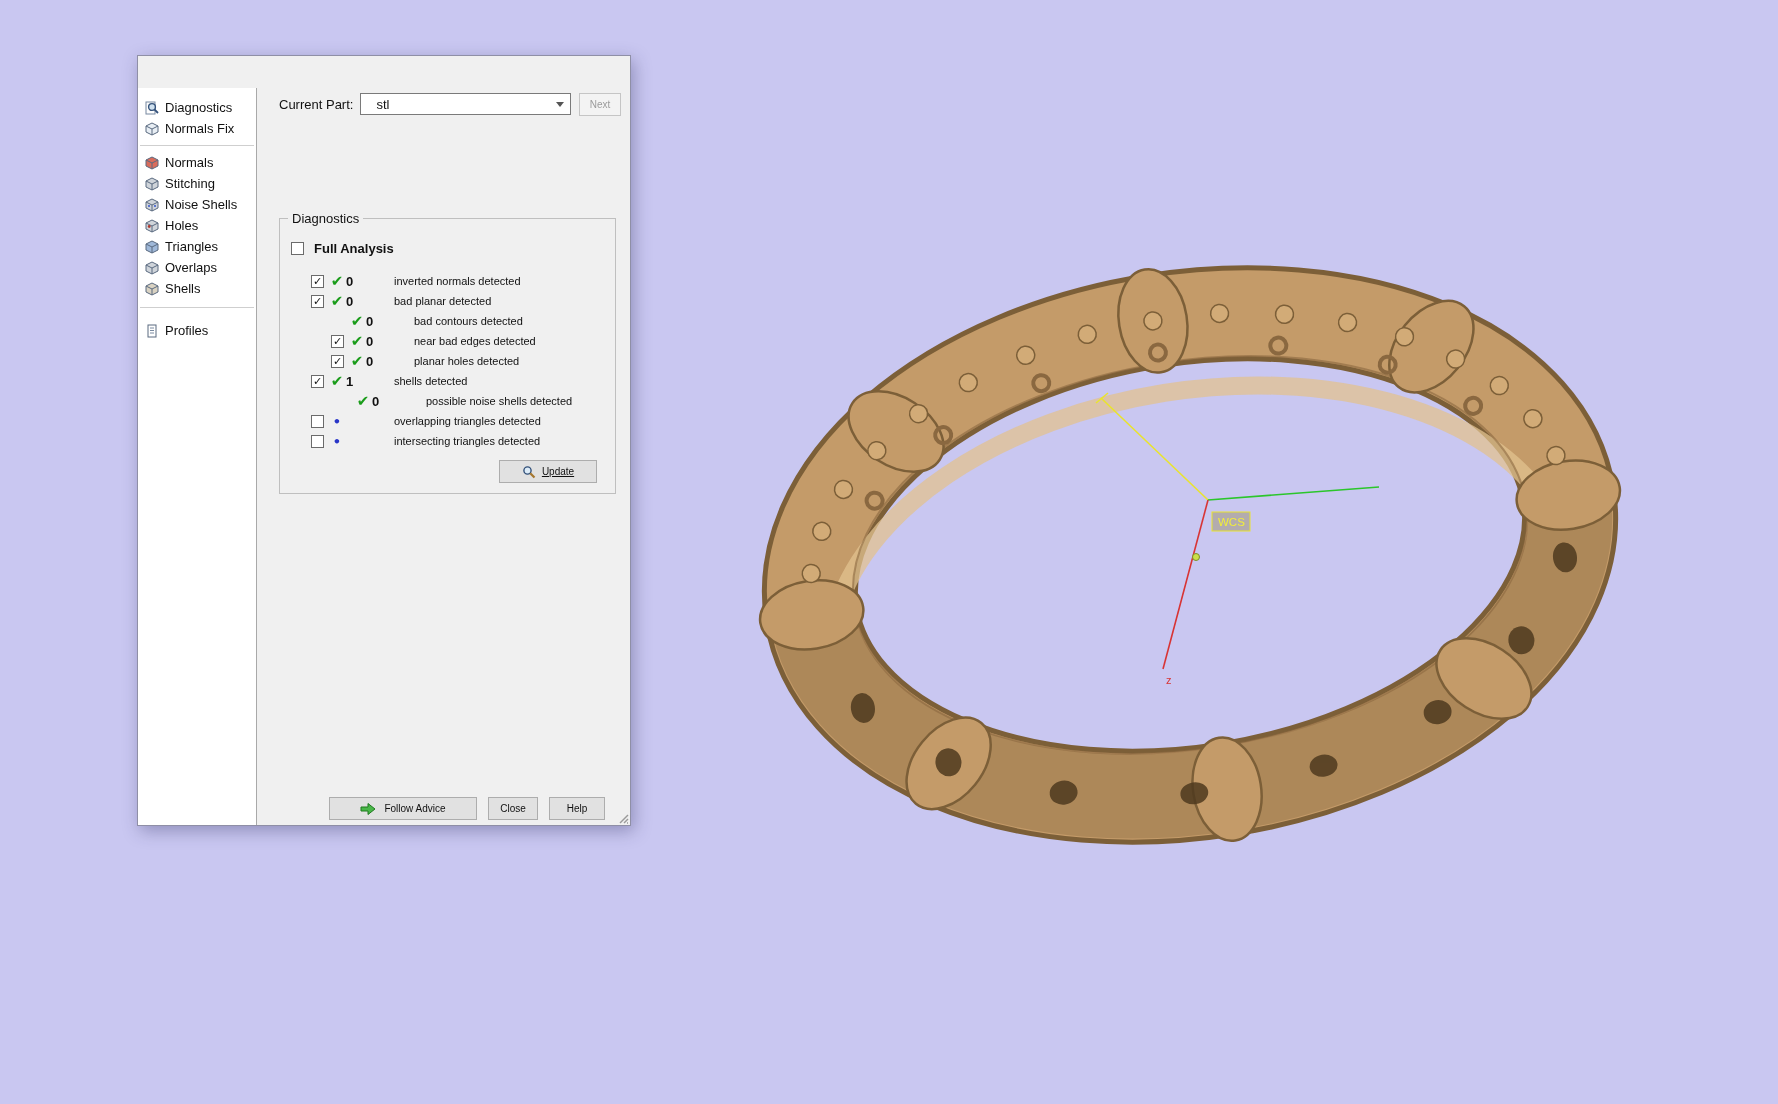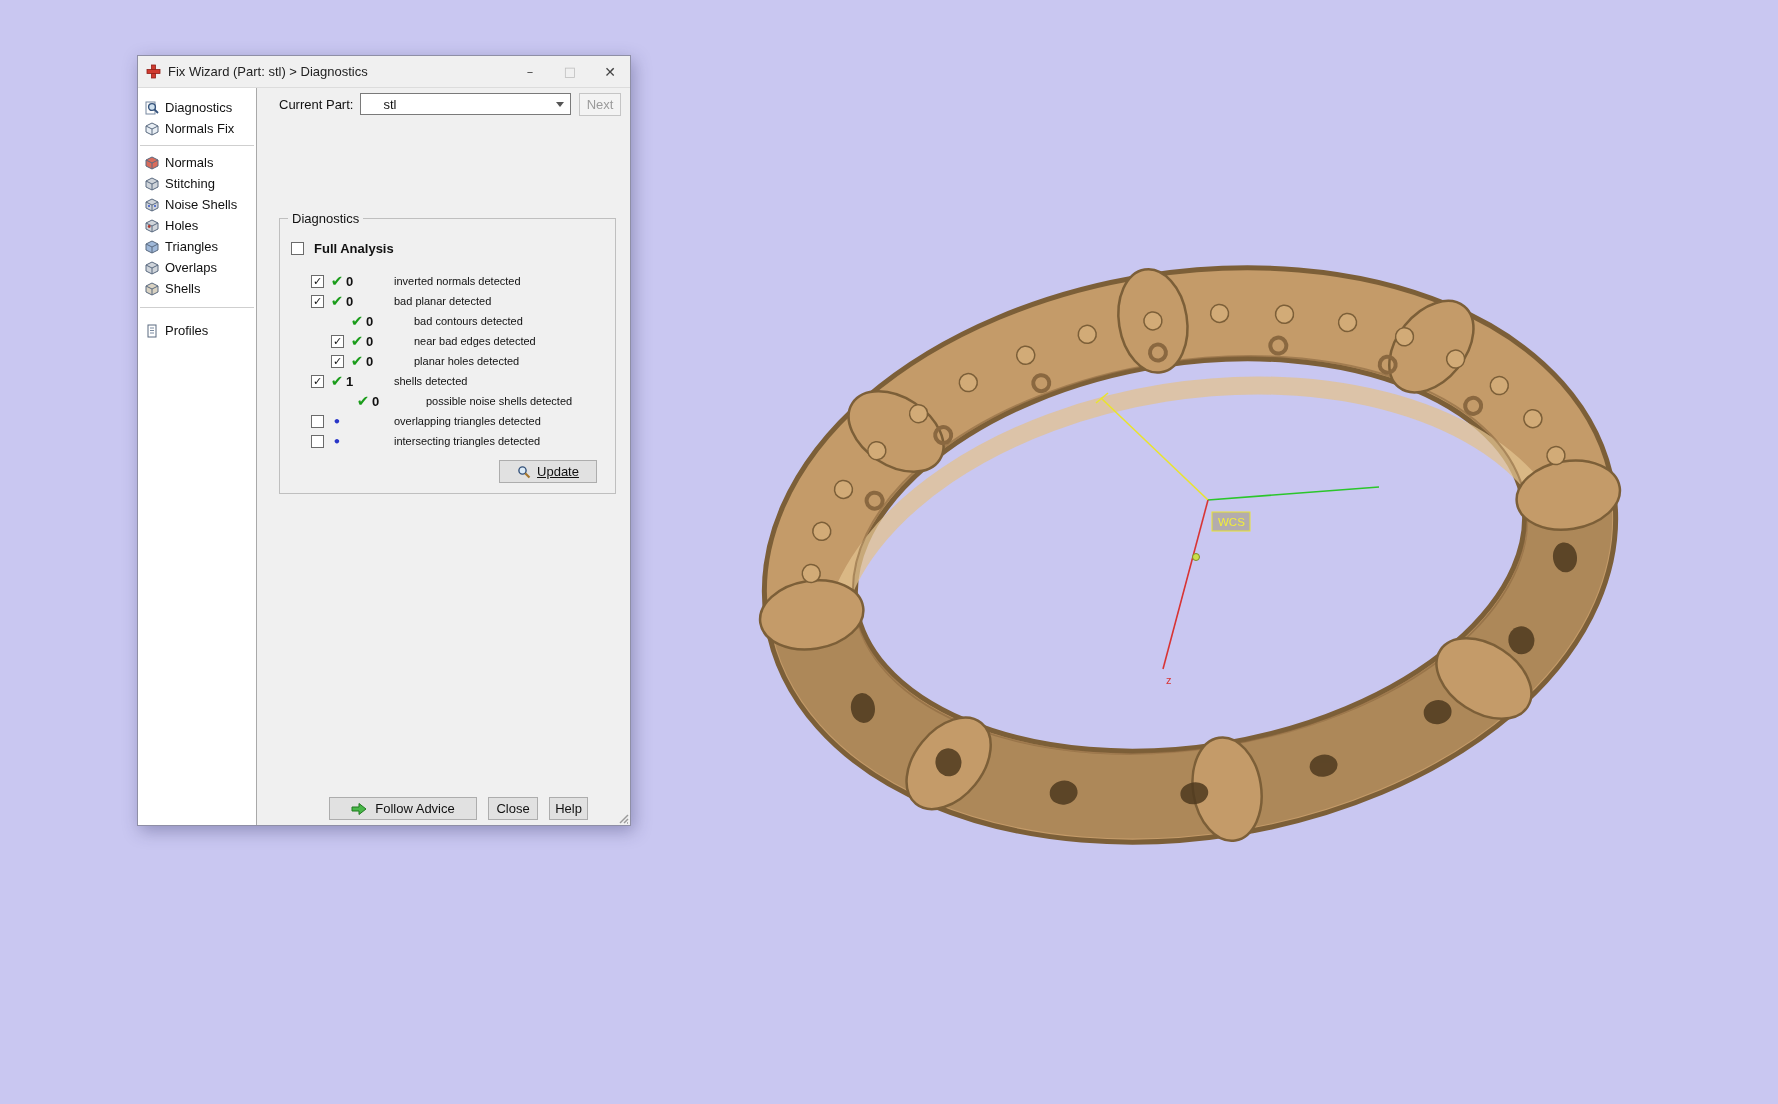--- a/index.html
+++ b/index.html
@@ -28,25 +28,25 @@
     font-size:13px;color:#111;white-space:nowrap;}
   .side-item svg{flex:0 0 auto;}
   .side-sep{border-top:1px solid #cfcfcf;margin:6px 2px;}
   .side-sep.big{margin:8px 2px 12px 2px;}
   
   .main{flex:1;position:relative;}
   .cp-row{position:absolute;top:4px;left:22px;right:9px;height:24px;
     display:flex;align-items:center;}
   .cp-label{margin-right:7px;white-space:nowrap;}
   .combo{flex:1;height:22px;background:#fff;border:1px solid #7a7a7a;
-    display:flex;align-items:center;box-sizing:border-box;padding-left:22px;position:relative;}
+    display:flex;align-items:center;box-sizing:border-box;padding-left:15px;position:relative;}
   .combo .combo-arrow{position:absolute;right:6px;top:8px;width:0;height:0;
     border-left:4px solid transparent;border-right:4px solid transparent;
     border-top:5px solid #555;}
-  .btn{height:23px;background:#e1e1e1;border:1px solid #adadad;font-size:13px;
+  .btn{height:23px;background:#e1e1e1;border:1px solid #adadad;font-size:10px;
     font-family:"Liberation Sans",sans-serif;color:#111;display:flex;
     align-items:center;justify-content:center;box-sizing:border-box;padding:0 14px;}
   .btn.disabled{background:#f3f3f3;border-color:#c5c5c5;color:#9b9b9b;}
   .next-btn{margin-left:8px;width:42px;}
   
   .group{position:absolute;border:1px solid #bfbfbf;box-sizing:border-box;}
   .group .legend{position:absolute;top:-8px;left:8px;background:#f0f0f0;
     padding:0 4px;font-size:13px;line-height:15px;}
   .grp-advice{left:22px;right:14px;top:47px;height:80px;}
   .grp-diag{left:22px;right:14px;top:130px;height:276px;}
@@ -73,21 +73,21 @@
     font-weight:bold;flex:0 0 auto;}
   .status.check{color:#1a9c1a;font-size:15px;}
   .status.dot{color:#2936c8;font-size:13px;}
   .count{width:14px;font-weight:bold;font-size:13px;flex:0 0 auto;}
   .dlabel{margin-left:34px;font-size:11px;white-space:nowrap;}
   .dlabel.far{margin-left:40px;}
   .update-btn{position:absolute;right:18px;top:241px;width:98px;height:23px;gap:6px;text-decoration:underline;}
   
   .bottom-buttons{position:absolute;left:72px;bottom:5px;display:flex;gap:11px;}
   .follow-btn{width:148px;gap:8px;align-items:center;}
-  .close-btn{width:50px;} .help-btn{width:39px;}
+  .close-btn{width:50px;} .help-btn{width:56px;}
   .grip{position:absolute;right:1px;bottom:1px;}
 </style>
 </head>
 <body>
 
 <div class="viewport">
   <svg viewBox="0 0 1778 1104">
 
     <g transform="rotate(-9 1190 555)">
       <ellipse cx="1190" cy="555" rx="383" ry="237" fill="none" stroke="#7c5f38" stroke-width="96"></ellipse>
@@ -158,32 +158,20 @@
       <circle cx="1196" cy="557" r="3.5" fill="#cbe04a" stroke="#7a8f2a" stroke-width="1"></circle>
       <g>
         <rect x="1212" y="512" width="38" height="19" fill="#9a8c5e" fill-opacity="0.45" stroke="#e9e42e" stroke-width="1"></rect>
         <text x="1218" y="526" fill="#f2ee3a" font-size="11.5" font-family="Liberation Sans, sans-serif">WCS</text>
       </g>
     </g>
   </svg>
 </div>
 
 <div class="dialog" aria-label="Fix Wizard (Part: stl) &gt; Diagnostics">
-  <div class="titlebar">
-    <svg class="app-icon" viewBox="0 0 15 15">
-      <rect x="5.5" y="1" width="4" height="13" fill="#d03a2f" stroke="#8f2018" stroke-width="0.8"></rect>
-      <rect x="1" y="5.5" width="13" height="4" fill="#d03a2f" stroke="#8f2018" stroke-width="0.8"></rect>
-    </svg>
-    <span class="title">Fix Wizard (Part: stl) &gt; Diagnostics</span>
-    <span class="win-controls">
-      <span class="wc">–</span>
-      <span class="wc disabled">□</span>
-      <span class="wc close">✕</span>
-    </span>
-  </div>
 
   <div class="dlg-body">
 
     <div class="sidebar">
       <div class="side-item">
         <svg width="14" height="14" viewBox="0 0 14 14">
           <rect x="1" y="1" width="9" height="12" fill="#fdfdfd" stroke="#7788a0" stroke-width="1"></rect>
           <circle cx="7" cy="6" r="3.4" fill="#cfe0ee" stroke="#33517a" stroke-width="1.4"></circle>
           <line x1="9.4" y1="8.4" x2="13" y2="12" stroke="#33517a" stroke-width="1.8"></line>
         </svg>

